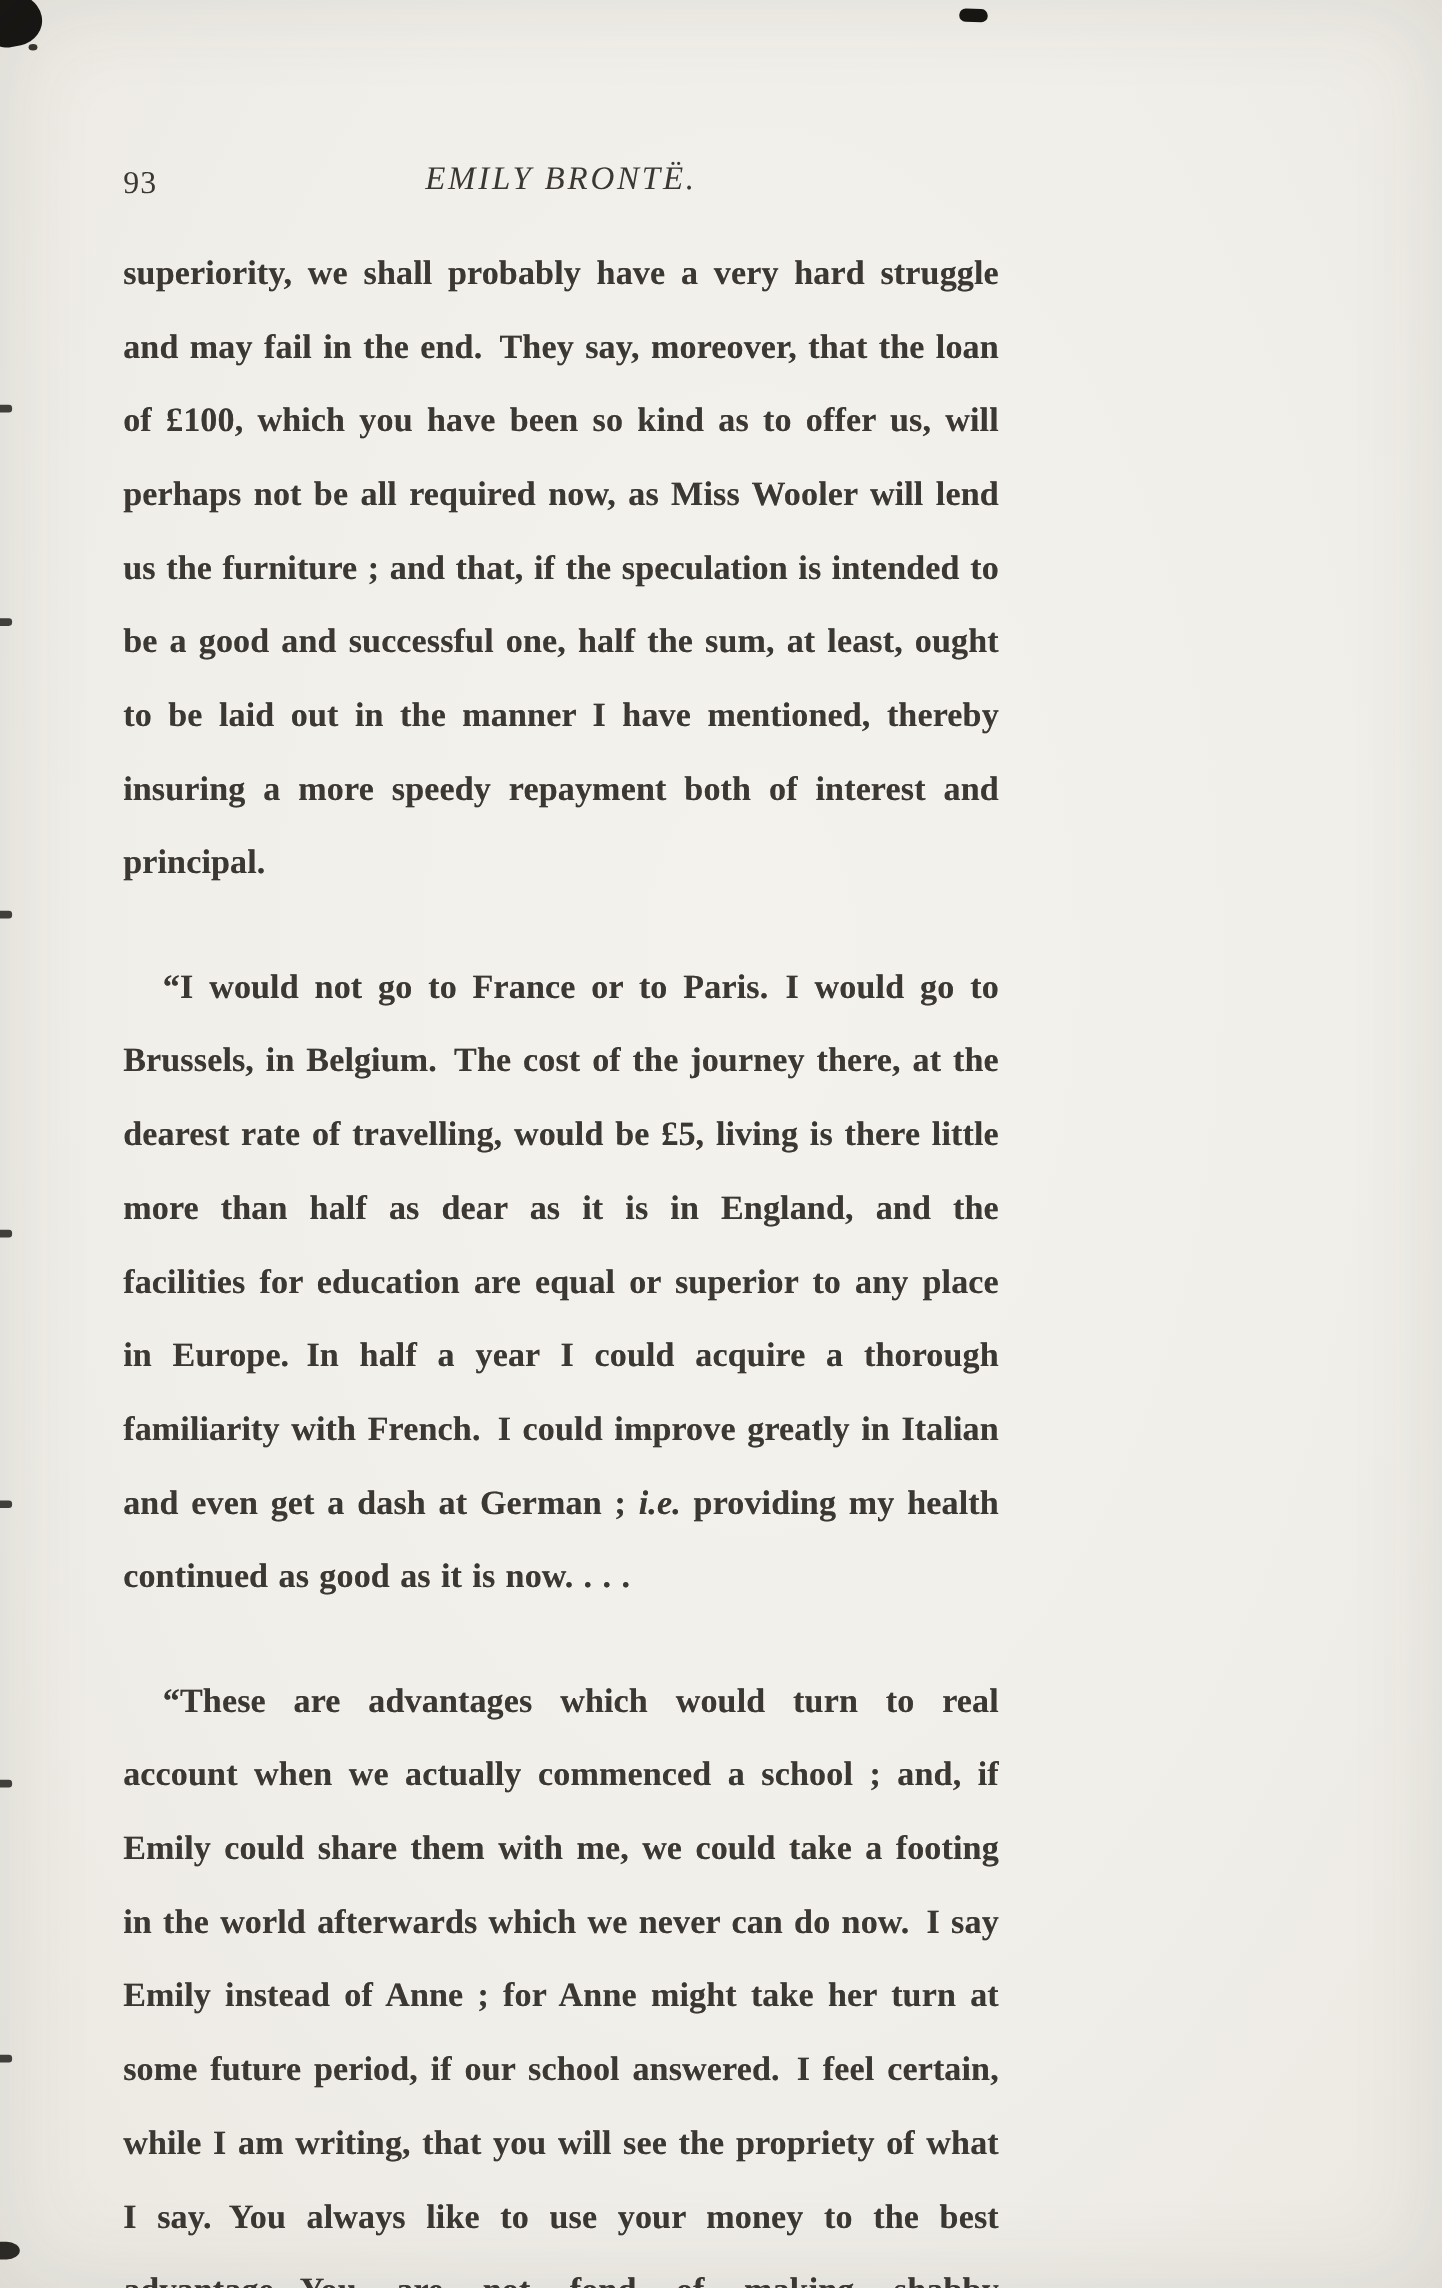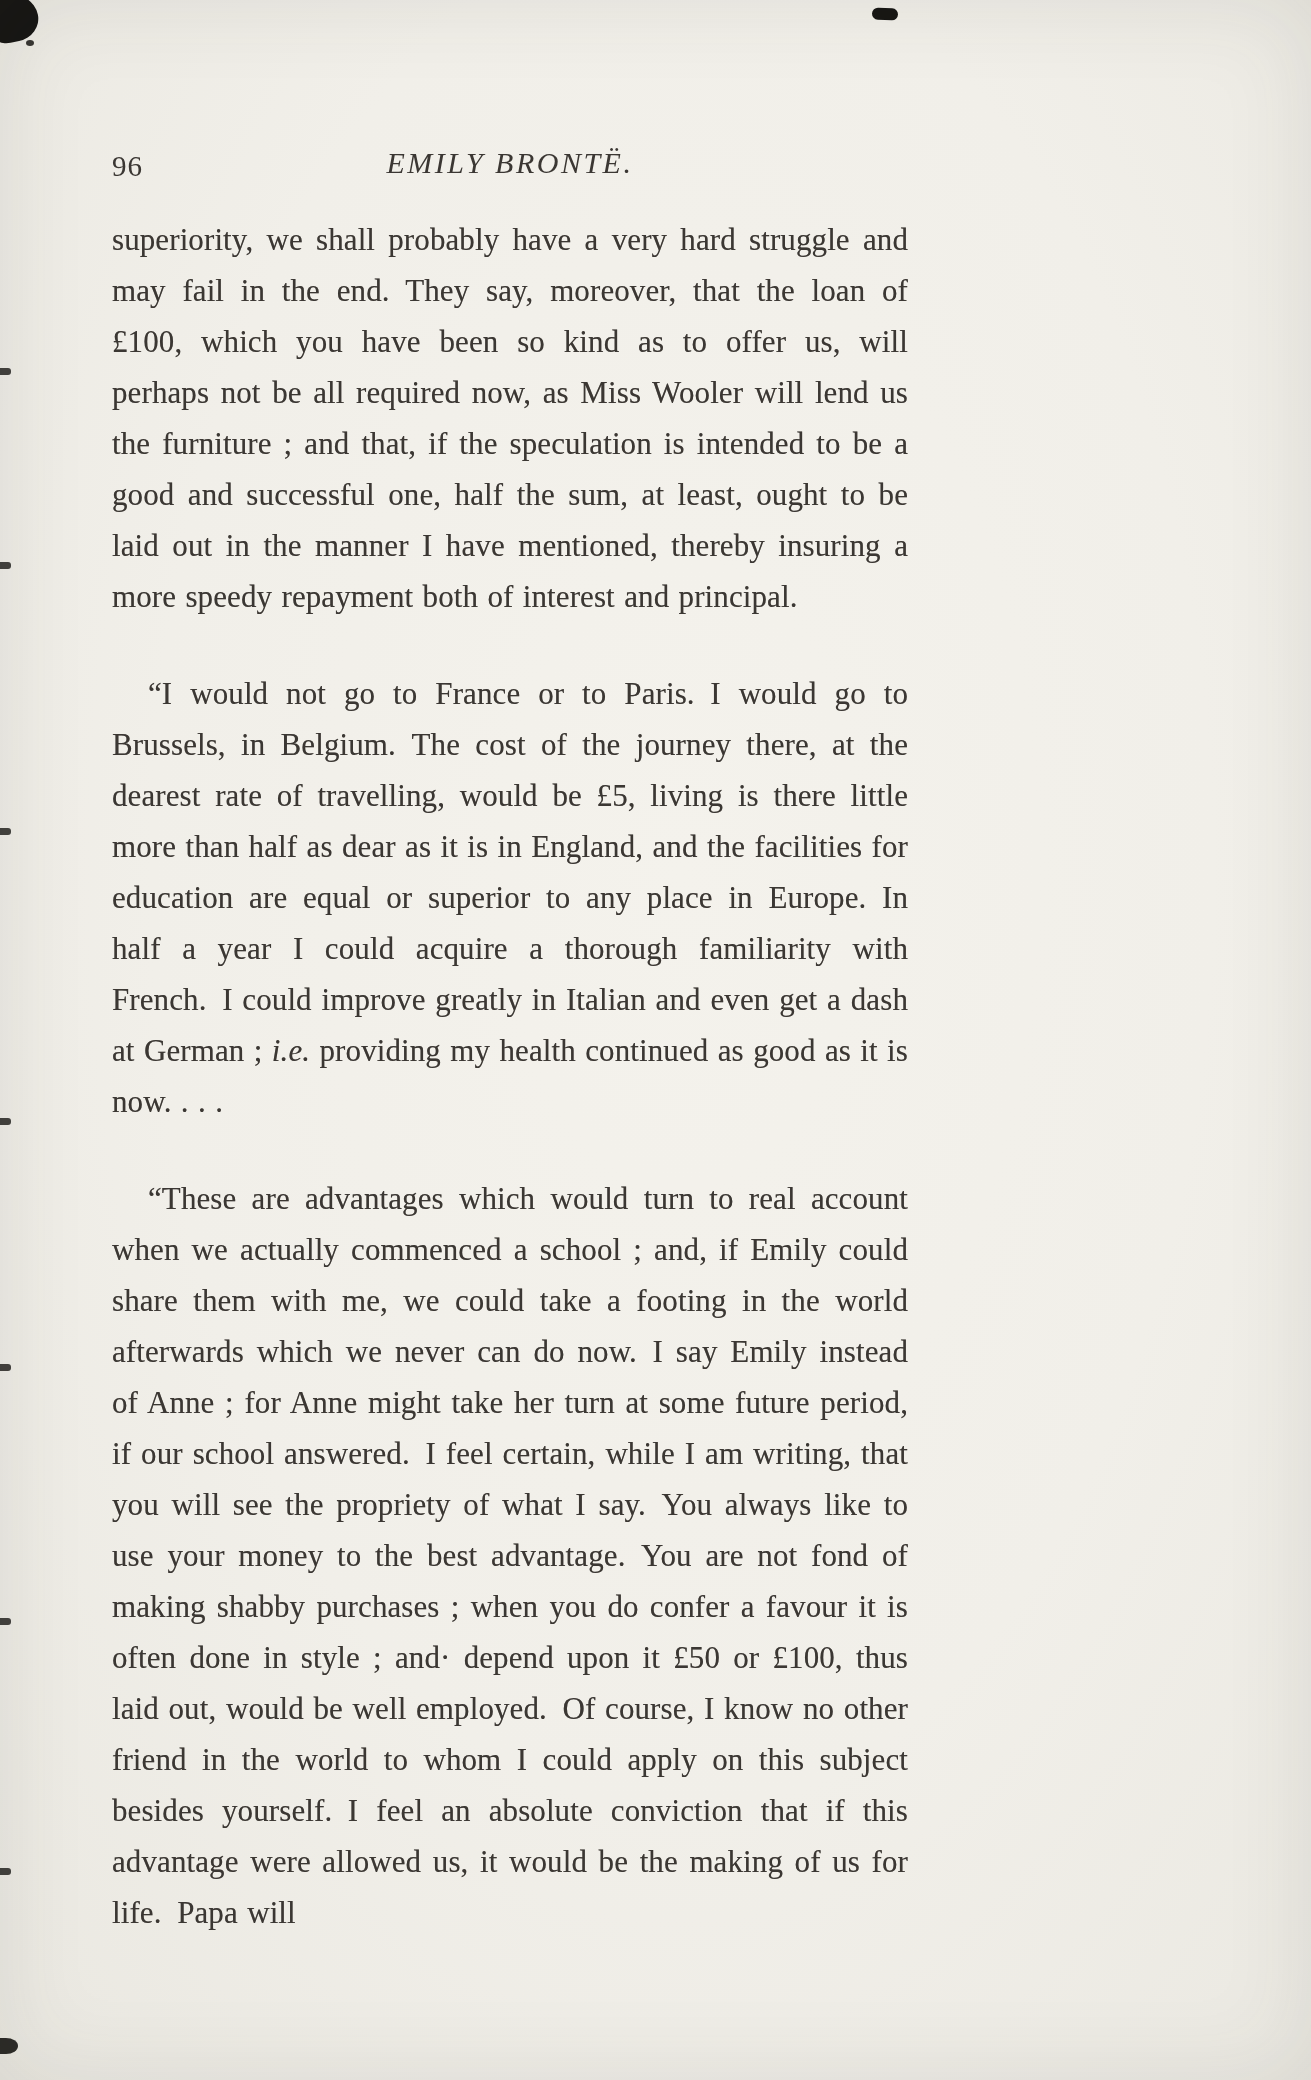--- a/index.html
+++ b/index.html
@@ -47,25 +47,26 @@
     font-style: italic;
     font-size: 30px;
     letter-spacing: 2.5px;
   }
   .text-block {
     margin-top: 22px;
   }
   .para {
     margin: 0;
     font-size: 31px;
-    line-height: 51px;
+    line-height: 67px;
     text-align: justify;
     letter-spacing: 0.1px;
     word-spacing: 1.5px;
     text-shadow: 0 0 0.6px rgba(59,55,51,0.45);
+    font-weight: bold;
   }
   .para.indent {
     text-indent: 36px;
     margin-top: 46px;
   }
   .para .it {
     font-style: italic;
   }
   
   .artifact {
@@ -133,21 +134,21 @@
   <div class="artifact edge-tick t3"></div>
   <div class="artifact edge-tick t4"></div>
   <div class="artifact edge-tick t5"></div>
   <div class="artifact edge-tick t6"></div>
   <div class="artifact edge-tick t7"></div>
   <div class="artifact bottom-corner"></div>
 
   <div class="content">
 
     <div class="headline">
-      <span class="folio">96</span>
+      <span class="folio">93</span>
       <span class="running-head">EMILY BRONTË.</span>
     </div>
 
     <div class="text-block">
       <p class="para"><span>superiority, we shall probably have a very hard struggle and may fail in the end. They say, moreover, that the loan of £100, which you have been so kind as to offer us, will perhaps not be all required now, as Miss Wooler will lend us the furniture&nbsp;; and that, if the speculation is intended to be a good and successful one, half the sum, at least, ought to be laid out in the manner I have mentioned, thereby insuring a more speedy repayment both of interest and principal.</span></p>
       <p class="para indent"><span>“I would not go to France or to Paris. I would go to Brussels, in Belgium. The cost of the journey there, at the dearest rate of travelling, would be £5, living is there little more than half as dear as it is in England, and the facilities for education are equal or superior to any place in Europe. In half a year I could acquire a thorough familiarity with French. I could improve greatly in Italian and even get a dash at German&nbsp;; </span><span class="it">i.e.</span><span> providing my health continued as good as it is now.&nbsp;.&nbsp;.&nbsp;.</span></p>
       <p class="para indent"><span>“These are advantages which would turn to real account when we actually commenced a school&nbsp;; and, if Emily could share them with me, we could take a footing in the world afterwards which we never can do now. I say Emily instead of Anne&nbsp;; for Anne might take her turn at some future period, if our school answered. I feel certain, while I am writing, that you will see the propriety of what I say. You always like to use your money to the best advantage. You are not fond of making shabby purchases&nbsp;; when you do confer a favour it is often done in style&nbsp;; and· depend upon it £50 or £100, thus laid out, would be well employed. Of course, I know no other friend in the world to whom I could apply on this subject besides yourself. I feel an absolute conviction that if this advantage were allowed us, it would be the making of us for life. Papa will</span></p>
     </div>
 
   </div>

